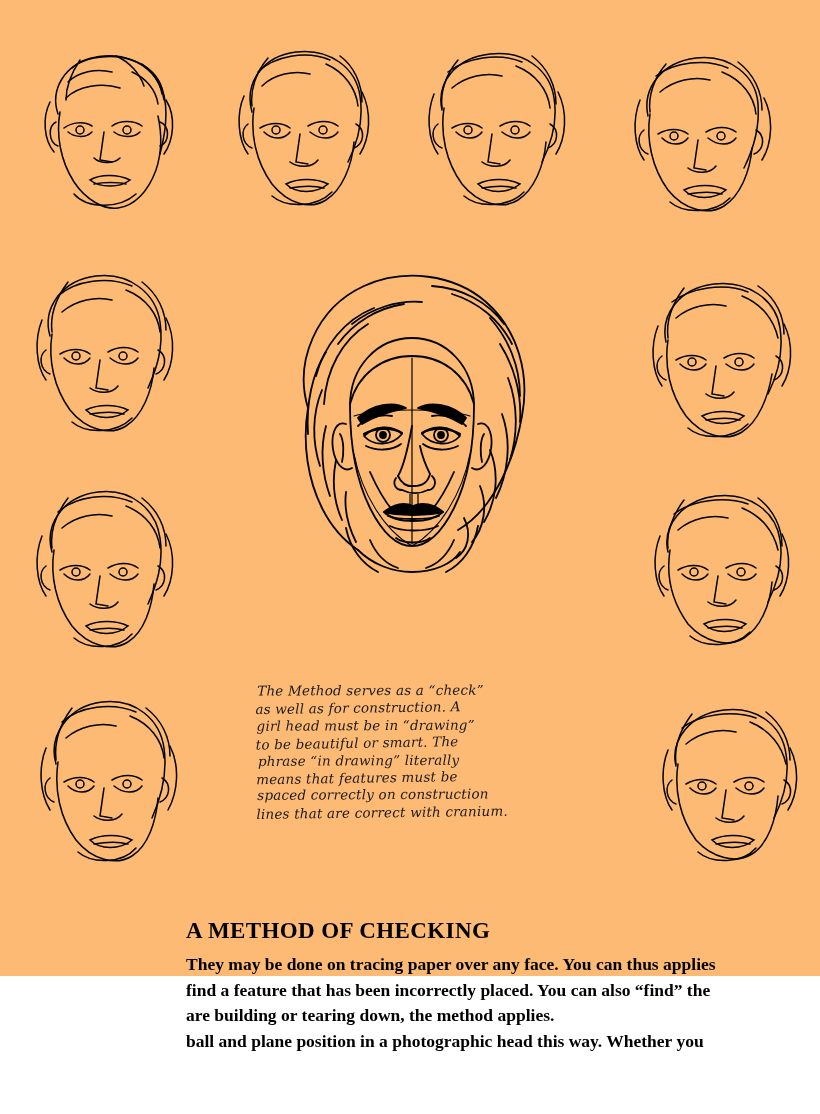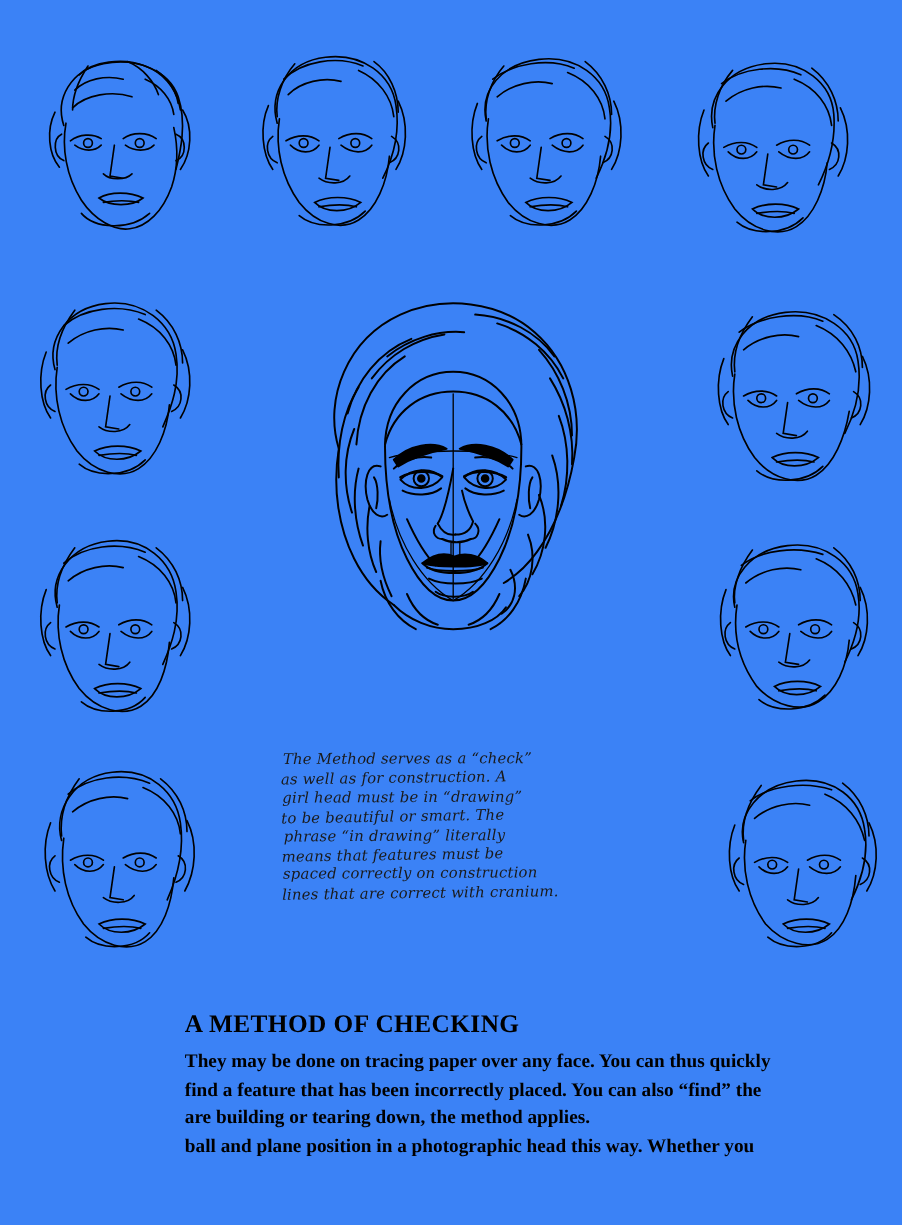--- a/index.html
+++ b/index.html
@@ -11,22 +11,22 @@
     width: 820px;
     height: 1114px;
     position: relative;
     font-family: "Liberation Serif", serif;
     color: #000000;
     overflow: hidden;
   }
   .page {
     position: relative;
     width: 820px;
-    height: 1114px;
-    background: #3b82f6;
+    height: 976px;
+    background: #fdba74;
   }
 
   
   .sketch {
     position: absolute;
     overflow: hidden;
   }
   .sketch svg {
     display: block;
     width: 100%;
@@ -67,21 +67,21 @@
   .hw-3 { transform: rotate(0.3deg) translateX(1px); }
   .hw-4 { transform: rotate(-0.4deg); }
   .hw-5 { transform: rotate(0.2deg) translateX(2px); }
   .hw-6 { transform: rotate(-0.3deg); }
   .hw-7 { transform: rotate(0.25deg) translateX(1px); }
   .hw-8 { transform: rotate(-0.15deg); }
 
   
   .caption-block {
     position: absolute;
-    left: 168px;
+    left: 186px;
     top: 918px;
     width: 620px;
   }
   .caption-title {
     font-family: "Liberation Serif", serif;
     font-weight: bold;
     font-size: 23px;
     letter-spacing: 0.4px;
     margin: 0 0 8px 0;
   }
@@ -489,20 +489,20 @@
     <div class="hw-4">to be beautiful or smart. The</div>
     <div class="hw-5">phrase “in drawing” literally</div>
     <div class="hw-6">means that features must be</div>
     <div class="hw-7">spaced correctly on construction</div>
     <div class="hw-8">lines that are correct with cranium.</div>
   </div>
 
   <div class="caption-block">
     <h1 class="caption-title">A METHOD OF CHECKING</h1>
     <p class="caption-body">
-      <span>They may be done on tracing paper over any face. You can thus quickly</span>
+      <span>They may be done on tracing paper over any face. You can thus applies</span>
       <span>find a feature that has been incorrectly placed. You can also “find” the</span>
       <span>are building or tearing down, the method applies.</span>
       <span>ball and plane position in a photographic head this way. Whether you</span>
     </p>
   </div>
 
 </div>
 
 </body></html>

